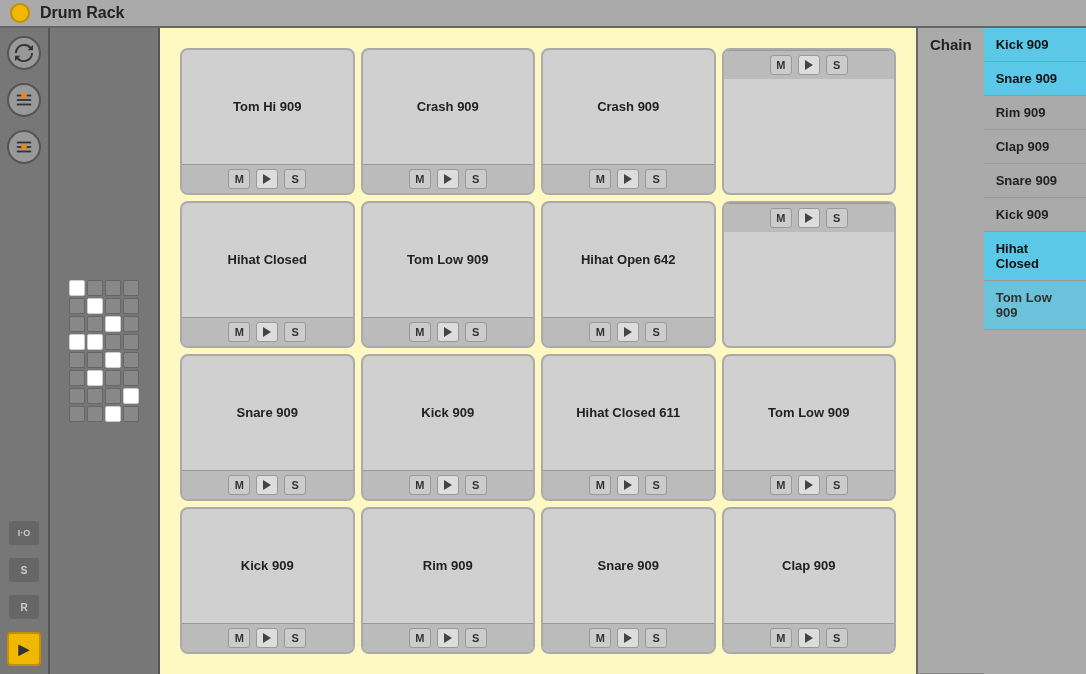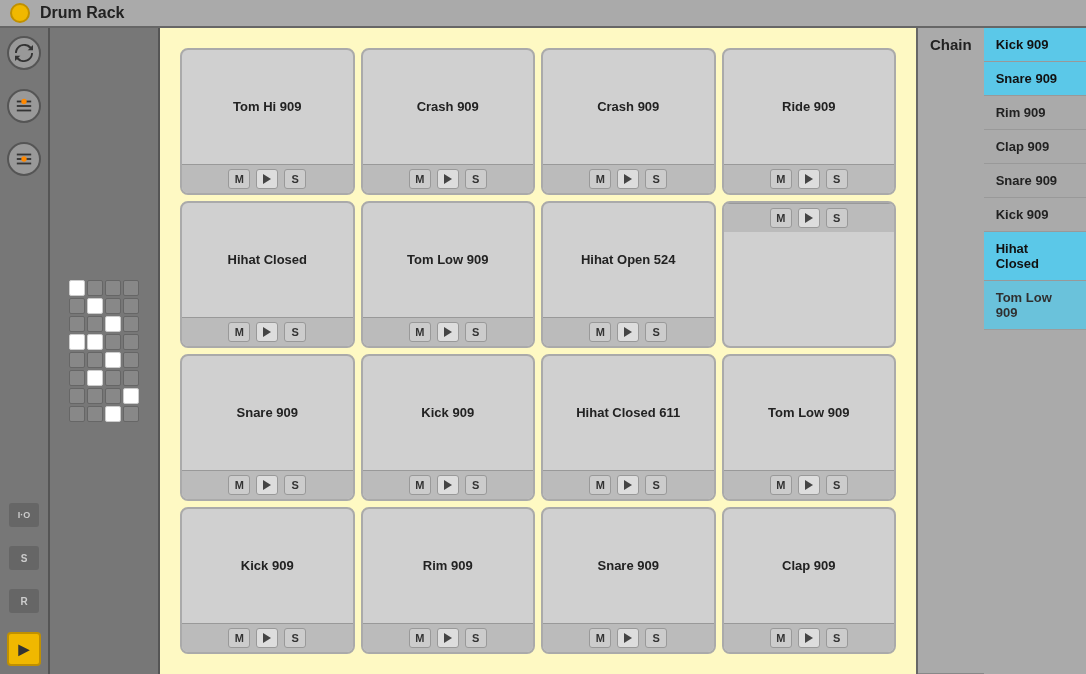--- a/index.html
+++ b/index.html
@@ -54,21 +54,21 @@
     }
 
     
     .left-sidebar {
       width: 50px;
       background: #777;
       display: flex;
       flex-direction: column;
       align-items: center;
       padding: 8px 0;
-      gap: 19px;
+      gap: 13px;
       border-right: 2px solid #555;
     }
 
     .sidebar-btn {
       width: 34px;
       height: 34px;
       border-radius: 50%;
       background: #999;
       border: 2px solid #555;
       display: flex;
@@ -370,21 +370,20 @@
     <div class="pad-name">Crash 909</div>
     <div class="pad-controls">
       <div class="pad-btn">M</div>
       <div class="pad-btn play">
               <span class="play-triangle"></span>
             </div>
       <div class="pad-btn">S</div>
     </div>
   </div>
         <div class="pad">
-    <div class="pad-name">Ride 909</div>
     <div class="pad-controls">
       <div class="pad-btn">M</div>
       <div class="pad-btn play">
               <span class="play-triangle"></span>
             </div>
       <div class="pad-btn">S</div>
     </div>
   </div>
         <div class="pad">
     <div class="pad-name">Hihat Closed</div>
@@ -400,21 +399,21 @@
     <div class="pad-name">Tom Low 909</div>
     <div class="pad-controls">
       <div class="pad-btn">M</div>
       <div class="pad-btn play">
               <span class="play-triangle"></span>
             </div>
       <div class="pad-btn">S</div>
     </div>
   </div>
         <div class="pad">
-    <div class="pad-name">Hihat Open 524</div>
+    <div class="pad-name">Hihat Open 642</div>
     <div class="pad-controls">
       <div class="pad-btn">M</div>
       <div class="pad-btn play">
               <span class="play-triangle"></span>
             </div>
       <div class="pad-btn">S</div>
     </div>
   </div>
         <div class="pad">
     <div class="pad-controls">

